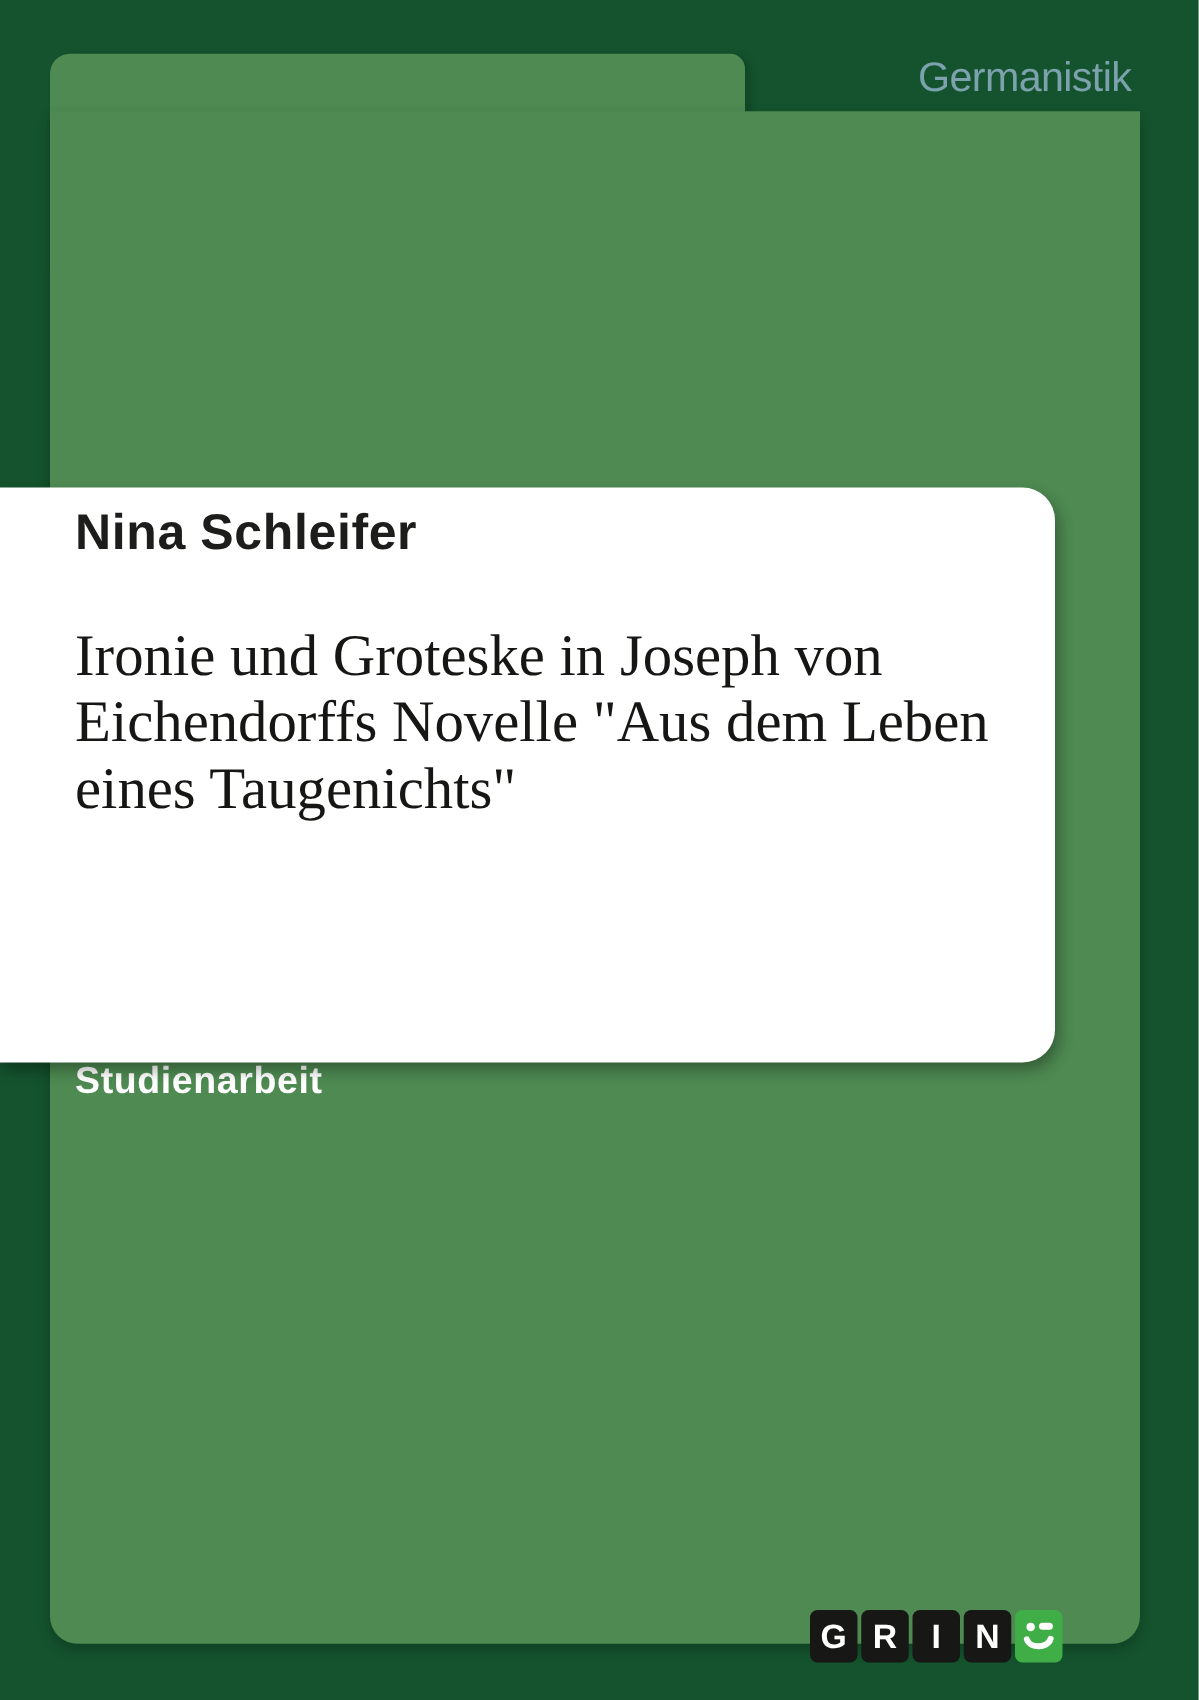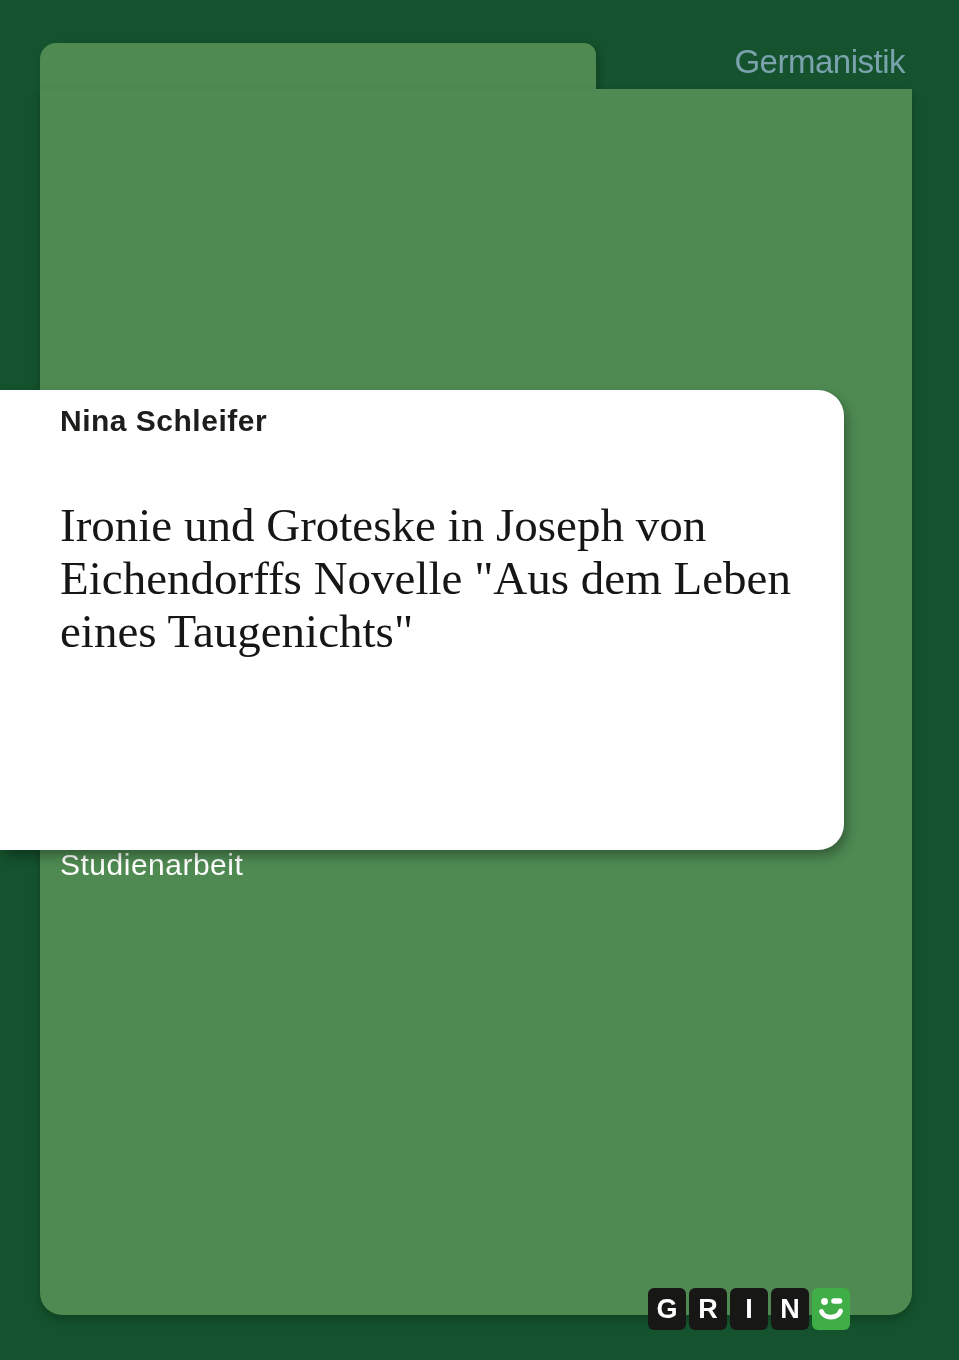--- a/index.html
+++ b/index.html
@@ -44,39 +44,39 @@
     left: 0; top: 390px;
     width: 844px; height: 460px;
     background: #ffffff;
     border-radius: 0 26px 26px 0;
     box-shadow: 3px 6px 12px rgba(0,0,0,0.33);
     z-index: 3;
   }
   .author-name {
     position: absolute;
     left: 60px; top: 14px;
-    font-size: 30px;
+    font-size: 40px;
     font-weight: bold;
     color: #1d1d1b;
     letter-spacing: 0.5px;
   }
   .book-title {
     position: absolute;
     left: 60px; top: 109px;
     width: 800px;
     font-family: "Liberation Serif", serif;
     font-size: 47px;
     line-height: 53px;
     color: #161614;
   }
   .doc-type-label {
     position: absolute;
     left: 60px; top: 848px;
     font-size: 30px;
-    font-weight: normal;
+    font-weight: bold;
     color: #ffffff;
     letter-spacing: 0.5px;
     z-index: 2;
   }
   .grin-logo {
     position: absolute;
     left: 648px; top: 1288px;
     display: flex;
     gap: 3px;
     z-index: 4;

